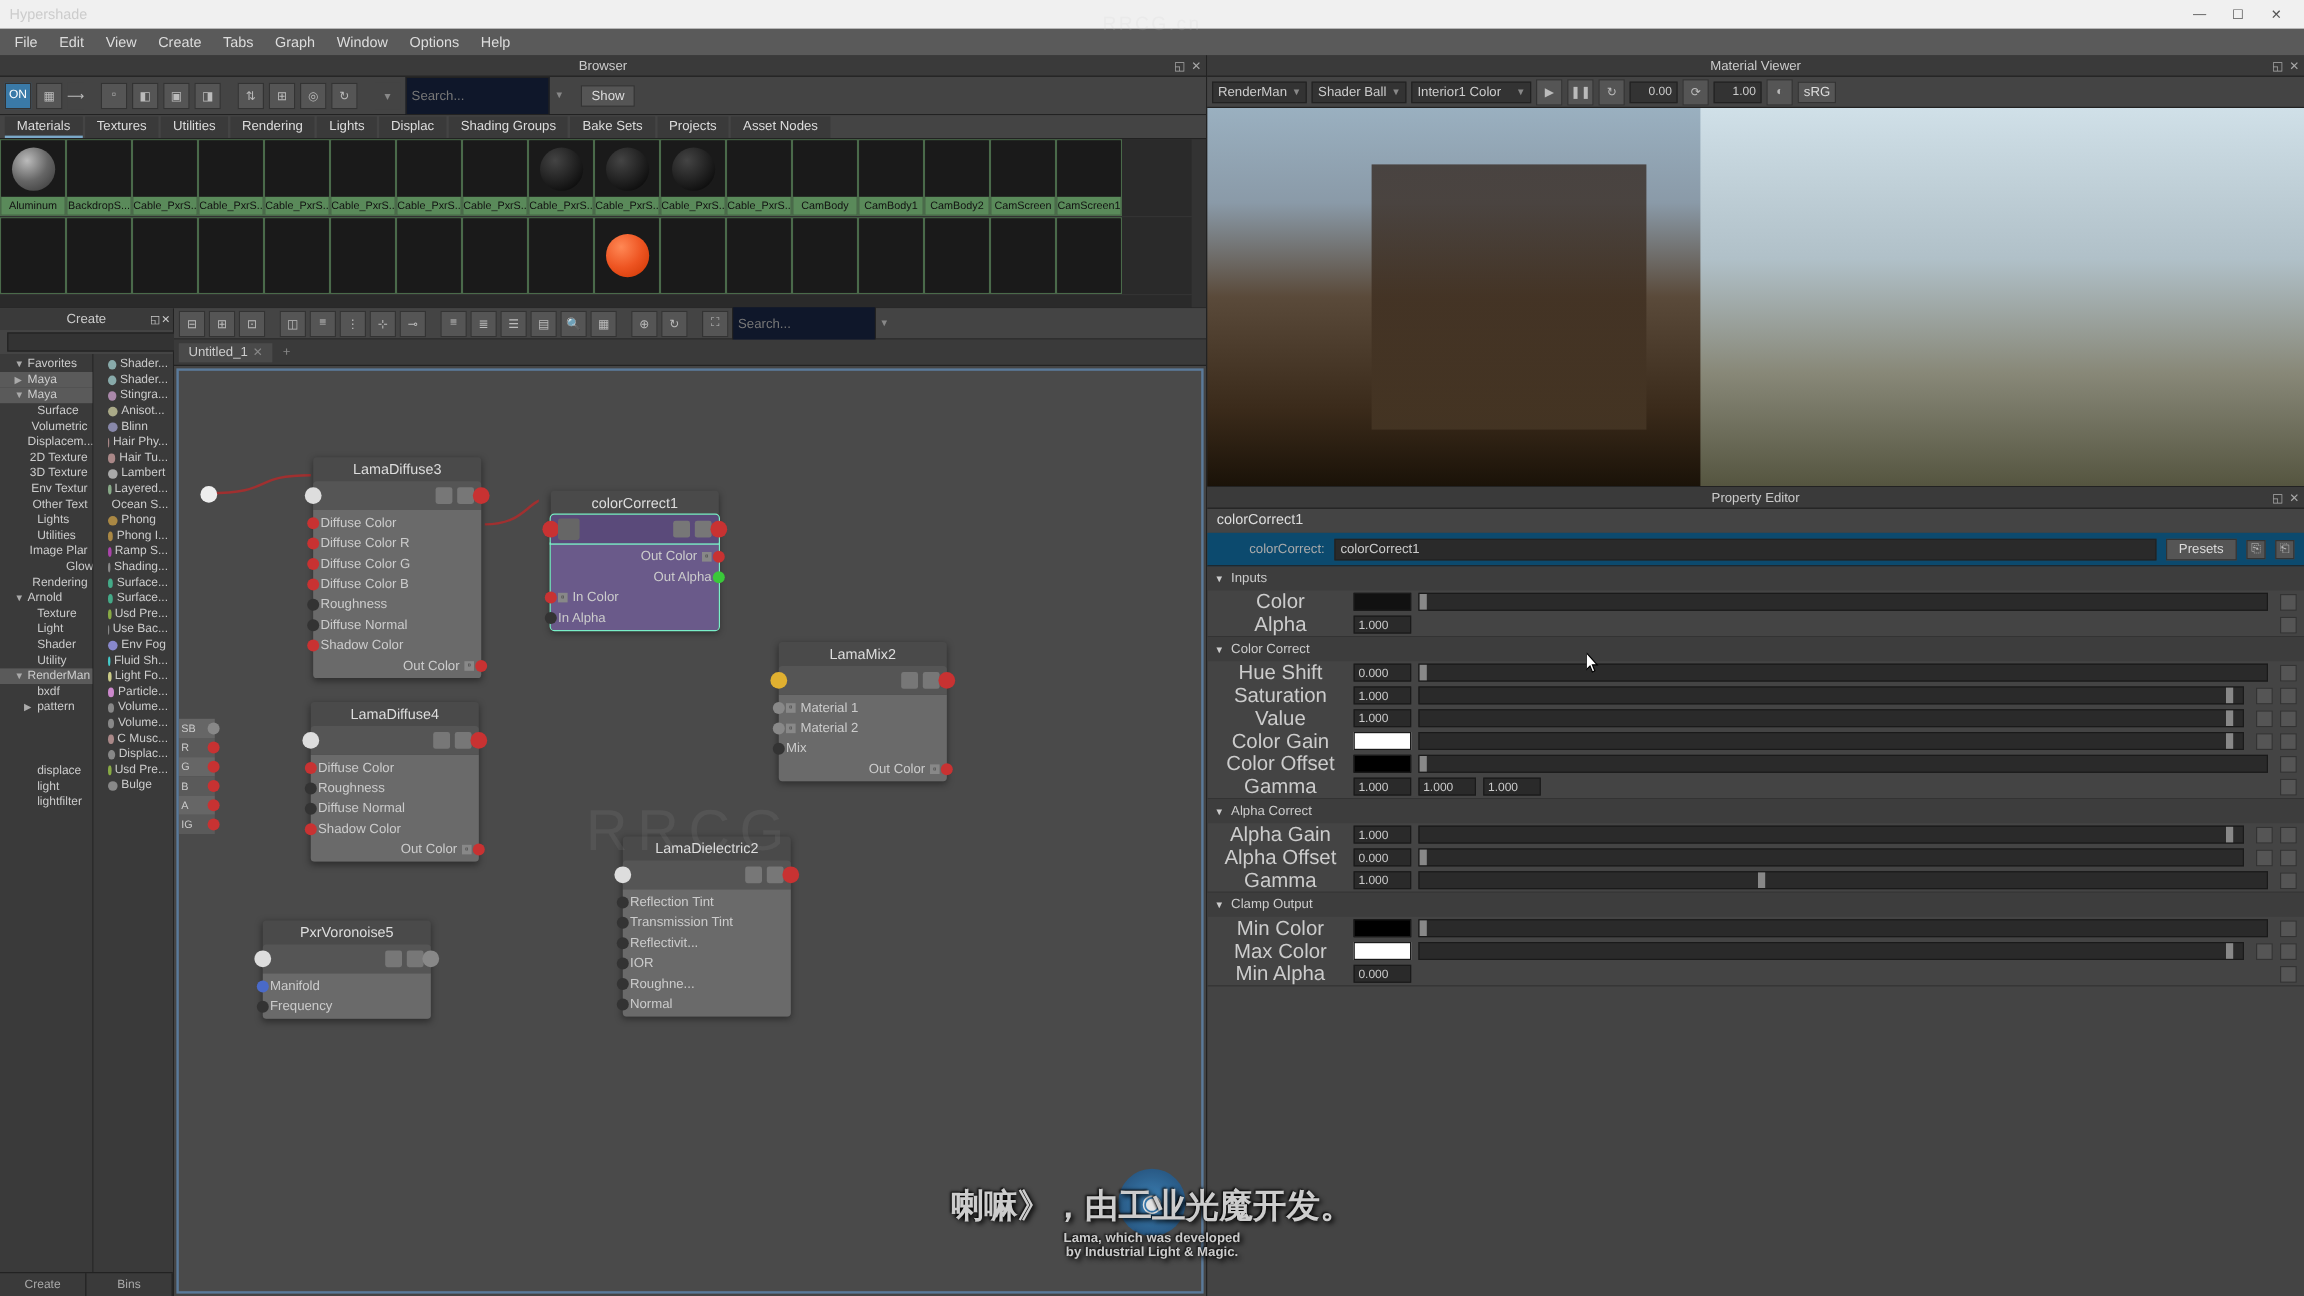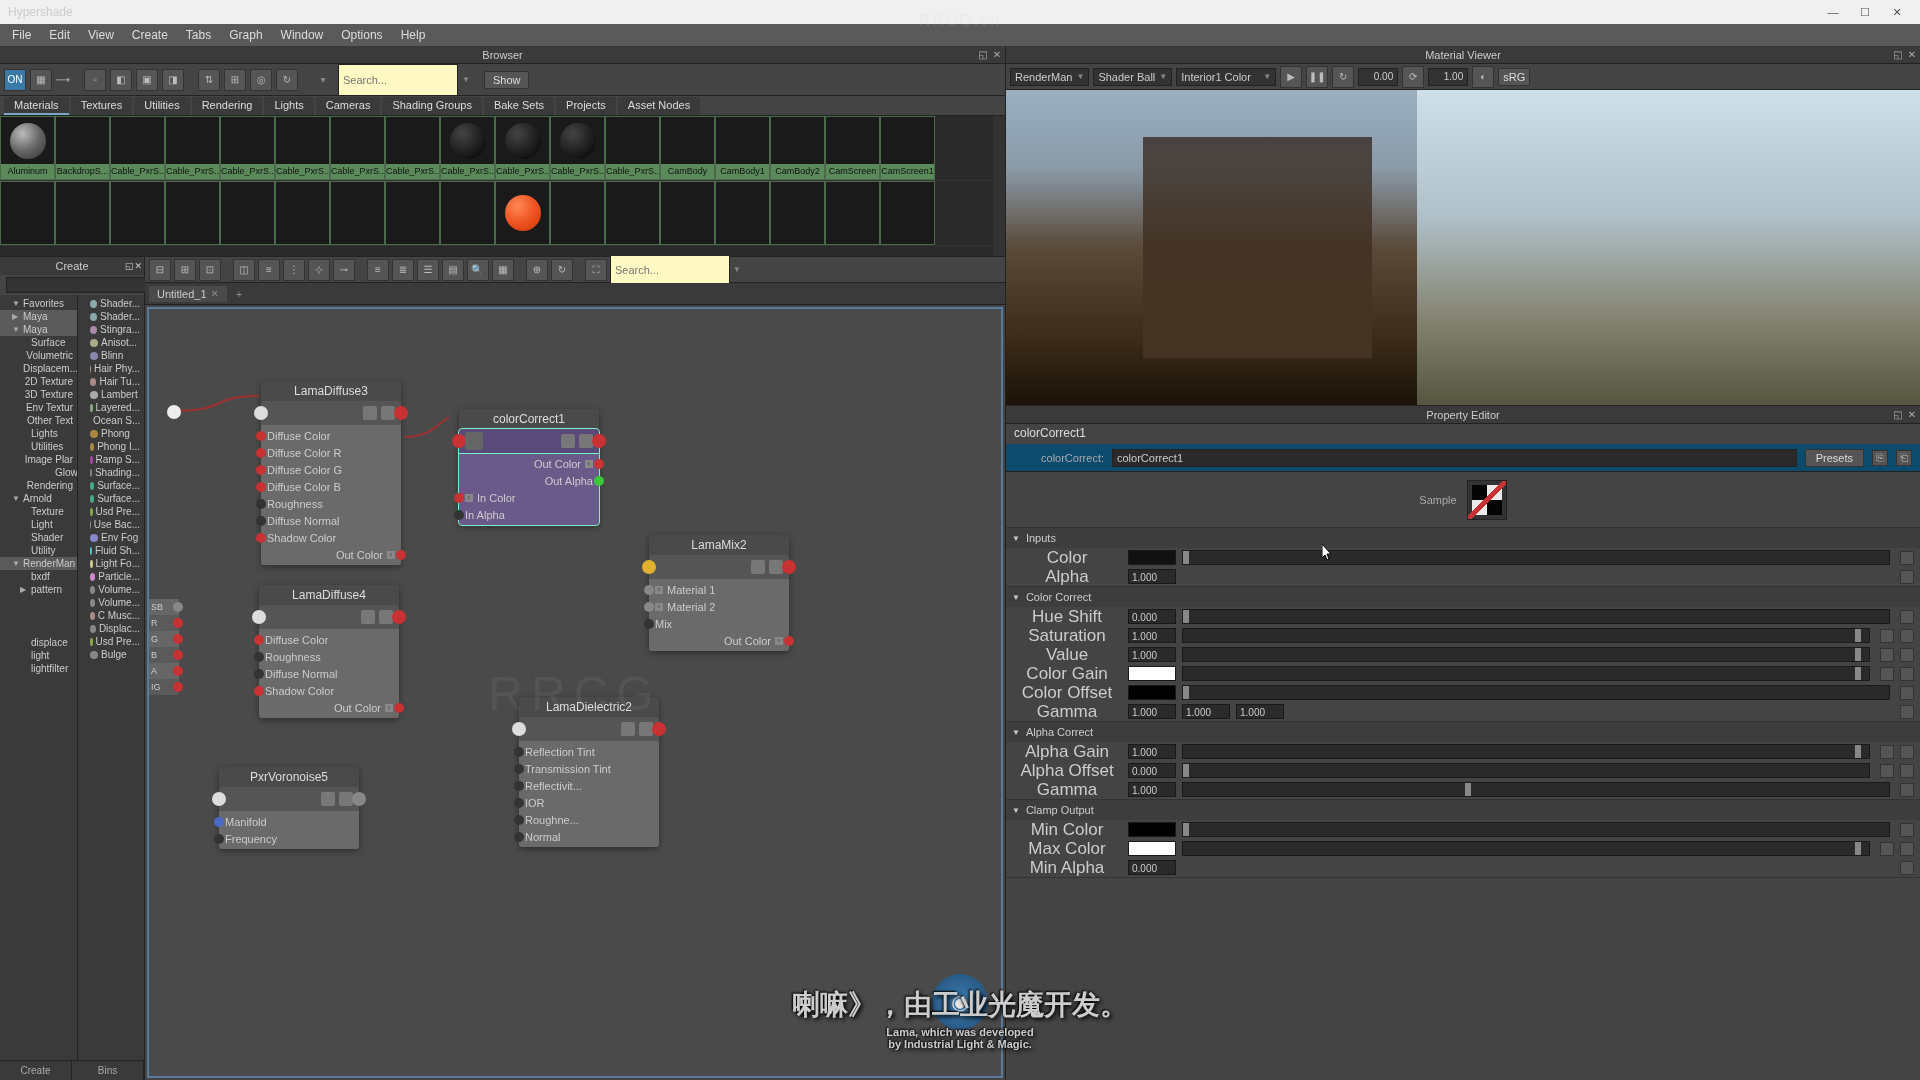--- a/index.html
+++ b/index.html
@@ -16,21 +16,21 @@
 
 .main{display:flex;height:calc(100% - 46px)}
 .left-col{width:1005px;display:flex;flex-direction:column}
 .right-col{flex:1;display:flex;flex-direction:column;border-left:1px solid #222}
 
 .browser{display:flex;flex-direction:column}
 .browser-toolbar{height:32px;background:#444;display:flex;align-items:center;padding:0 4px;gap:4px;border-bottom:1px solid #222}
 .tbtn{width:22px;height:22px;background:#555;border:1px solid #333;display:flex;align-items:center;justify-content:center;color:#bbb;font-size:10px}
 .tbtn.on{background:#3a7aa8;color:#fff}
 .tsep{width:6px}
-.searchbox{background:#fef9c3;border:1px solid #222;height:32px;width:120px;padding:0 4px;color:#ccc;display:flex;align-items:center}
+.searchbox{background:#0f172a;border:1px solid #222;height:32px;width:120px;padding:0 4px;color:#ccc;display:flex;align-items:center}
 .showbtn{background:#555;border:1px solid #333;padding:2px 8px;color:#ddd;font-size:11px}
 
 .tabstrip{height:20px;background:#444;display:flex;align-items:flex-end;padding:0 4px;gap:2px;border-bottom:1px solid #222}
 .tab{padding:2px 10px;background:#3a3a3a;color:#ddd;font-size:11px;border-bottom:2px solid transparent}
 .tab.active{border-bottom-color:#7aa8c8}
 
 .swatch-area{height:140px;background:#2a2a2a;display:flex;flex-direction:column;position:relative}
 .swatch-row{height:65px;display:flex;border-bottom:1px solid #333}
 .swatch{width:55px;min-width:55px;border:1px solid #4a6a4a;display:flex;flex-direction:column;background:#222;position:relative}
 .swatch-img{flex:1;background:#1a1a1a;display:flex;align-items:center;justify-content:center}
@@ -191,21 +191,21 @@
         <span style="color:#888;font-size:8px">▼</span>
         <div class="tsep"></div>
         <div class="showbtn">Show</div>
       </div>
       <div class="tabstrip" id="browser-tabs">
           <div class="tab active">Materials</div>
           <div class="tab">Textures</div>
           <div class="tab">Utilities</div>
           <div class="tab">Rendering</div>
           <div class="tab">Lights</div>
-          <div class="tab">Cameras</div>
+          <div class="tab">Displac</div>
           <div class="tab">Shading Groups</div>
           <div class="tab">Bake Sets</div>
           <div class="tab">Projects</div>
           <div class="tab">Asset Nodes</div>
         </div>
       <div class="swatch-area">
         <div class="swatch-row" id="swatch-row1">
             <div class="swatch">
               <div class="swatch-img">
                 <div class="swatch-ball aluminum"></div>
@@ -773,24 +773,20 @@
           </div>
       </div>
       <div style="height:20px;background:#444;padding:2px 8px;color:#ddd;font-size:12px">colorCorrect1</div>
       <div class="pe-header">
         <span class="lbl">colorCorrect:</span>
         <input value="colorCorrect1" style="">
         <div class="presets">Presets</div>
         <div class="tbtn" style="width:16px;height:16px">⎘</div>
         <div class="tbtn" style="width:16px;height:16px">⎗</div>
       </div>
-      <div class="pe-sample">
-        <span class="slbl">Sample</span>
-        <div class="sswatch"></div>
-      </div>
       <div class="pe-body">
 
         <div class="pe-section">
           <div class="pe-shead">
               <span class="tw">▼</span>
               <span>Inputs</span>
             </div>
           <div class="pe-row">
             <span class="plbl">Color</span>
             <div class="pcolor" style="background:#111"></div>

